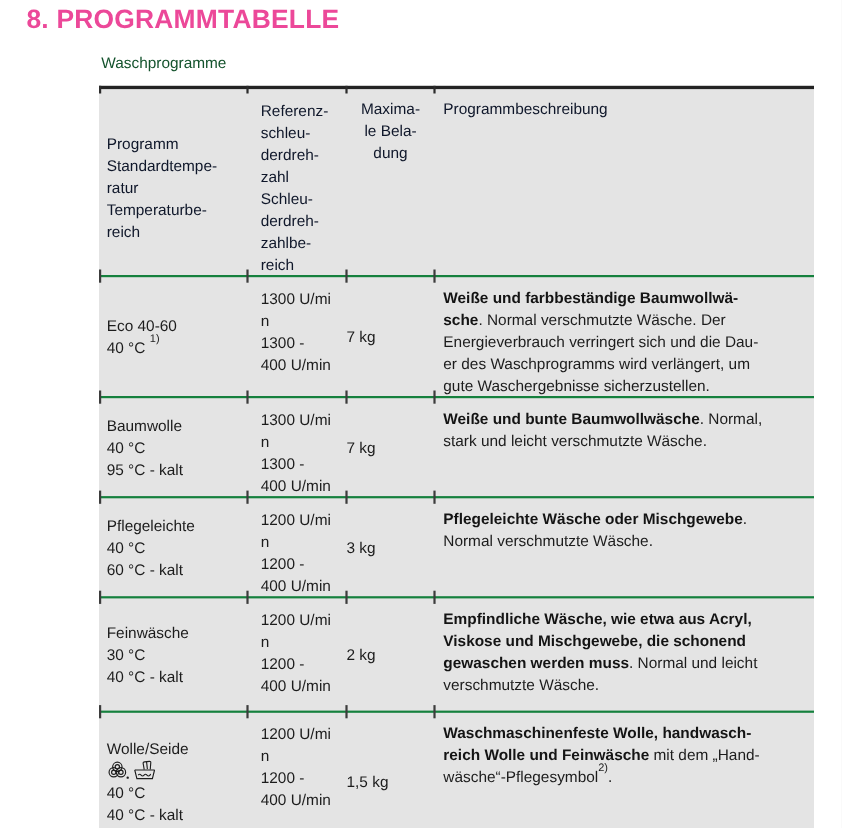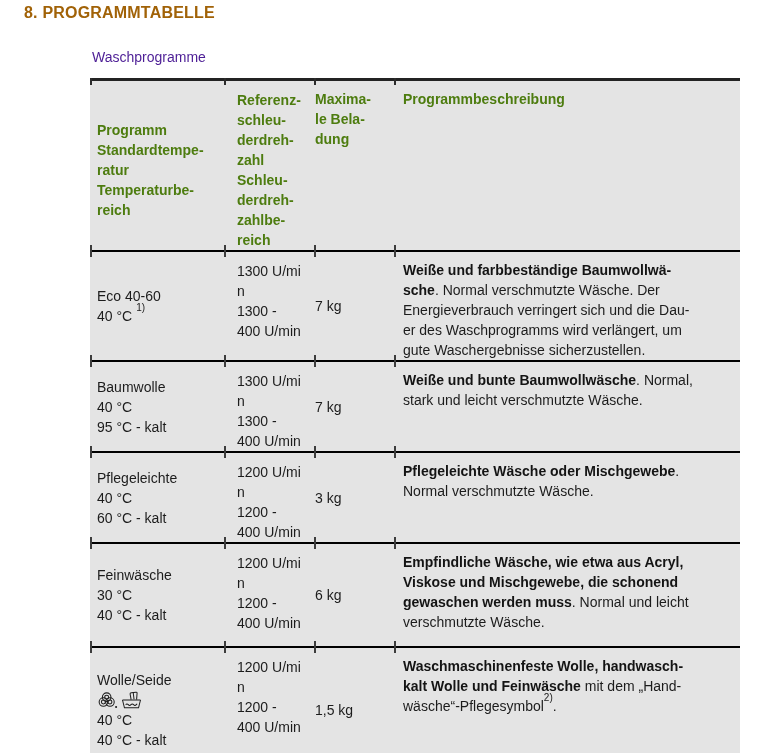--- a/index.html
+++ b/index.html
@@ -1,43 +1,43 @@
 <!DOCTYPE html>
 <html><head>
 <meta charset="utf-8">
 <style>
   html,body{margin:0;padding:0;background:#fff;}
   .page{position:relative;width:765px;height:753px;background:#ffffff;overflow:hidden;
         font-family:"Liberation Sans",sans-serif;color:#1c1c1c;}
-  h1.title{position:absolute;left:24px;top:4px;margin:0;font-size:16px;font-weight:bold;
-        color:#a16207;letter-spacing:.2px;}
-  .subtitle{position:absolute;left:92px;top:49px;font-size:14px;color:#4c1d95;}
+  h1.title{position:absolute;left:24px;top:4px;margin:0;font-size:24px;font-weight:bold;
+        color:#ec4899;letter-spacing:.2px;}
+  .subtitle{position:absolute;left:92px;top:49px;font-size:14px;color:#14532d;}
   table.ptab{position:absolute;left:90px;top:78px;width:650px;table-layout:fixed;
         border-collapse:collapse;background:#e4e4e4;font-size:14px;line-height:20px;}
   col.c1{width:135px;} col.c2{width:90px;} col.c3{width:80px;} col.c4{width:345px;}
   th,td{position:relative;font-weight:normal;text-align:left;padding:0;}
   thead th{border-top:3px solid #232323;vertical-align:top;padding-top:8px;
-        font-weight:bold;color:#4d7c0f;white-space:pre-line;}
+        font-weight:normal;color:#0f172a;white-space:pre-line;}
   thead tr{height:166px;}
-  tbody td{border-top:2px solid #000000;}
+  tbody td{border-top:2px solid #15803d;}
   tbody tr:last-child td{border-bottom:2px solid #232323;}
   tbody tr:nth-child(1){height:110px;}
   tbody tr:nth-child(2){height:90px;}
   tbody tr:nth-child(3){height:88px;}
   tbody tr:nth-child(4){height:104px;}
   tbody tr:nth-child(5){height:126px;}
   
   td::before{content:"";position:absolute;left:-1px;top:-7px;width:2px;height:12px;background:#3c3c3c;}
   th::before{content:"";position:absolute;left:-1px;top:-3px;width:2px;height:7px;background:#2c2c2c;}
   td:first-child::before,th:first-child::before{left:0;}
   
   .c-prog{vertical-align:middle;padding-left:7px;padding-right:4px;}
   .c-spin{vertical-align:top;padding-top:9px;padding-left:12px;padding-right:2px;white-space:pre-line;}
   .c-load{vertical-align:middle;text-align:left;}
-  th.c-load{vertical-align:top;text-align:left;}
+  th.c-load{vertical-align:top;text-align:center;}
   .c-desc{vertical-align:top;padding-top:8px;padding-left:8px;padding-right:26px;white-space:pre-line;}
   th.c-prog{padding-left:7px;} th.c-spin{padding-left:12px;} th.c-desc{padding-left:8px;margin-left:32px;}
   .db{font-weight:bold;color:#141414;}
   .sup{font-size:10px;line-height:0;position:relative;top:-4px;}
   .ptemp .sup{margin-left:4px;}
   .picons{height:20px;display:flex;align-items:center;gap:3px;}
   .icon{display:block;}
 </style>
 </head>
 <body>
@@ -155,21 +155,21 @@
     <td class="c-prog">
       <div>Feinwäsche</div>
 
       <div class="ptemp"><span>30 °C</span><sup class="sup"></sup></div>
       <div>40 °C - kalt</div>
     </td>
     <td class="c-spin">1200 U/mi
 n
 1200 -
 400 U/min</td>
-    <td class="c-load">6 kg</td>
+    <td class="c-load">2 kg</td>
     <td class="c-desc"><span class="db">Empfindliche Wäsche, wie etwa aus Acryl,
 Viskose und Mischgewebe, die schonend
 gewaschen werden muss</span><span>. Normal und leicht
 verschmutzte Wäsche.</span><sup class="sup"></sup><span></span></td>
   </tr>
 
   <tr>
     <td class="c-prog">
       <div>Wolle/Seide</div>
       <div class="picons">
@@ -182,18 +182,18 @@
             </div>
       <div class="ptemp"><span>40 °C</span><sup class="sup"></sup></div>
       <div>40 °C - kalt</div>
     </td>
     <td class="c-spin">1200 U/mi
 n
 1200 -
 400 U/min</td>
     <td class="c-load">1,5 kg</td>
     <td class="c-desc"><span class="db">Waschmaschinenfeste Wolle, handwasch-
-kalt Wolle und Feinwäsche</span><span> mit dem „Hand-
+reich Wolle und Feinwäsche</span><span> mit dem „Hand-
 wäsche“-Pflegesymbol</span><sup class="sup">2)</sup><span>.</span></td>
   </tr>
 </tbody>
   </table>
 </div>
 
 </body></html>

